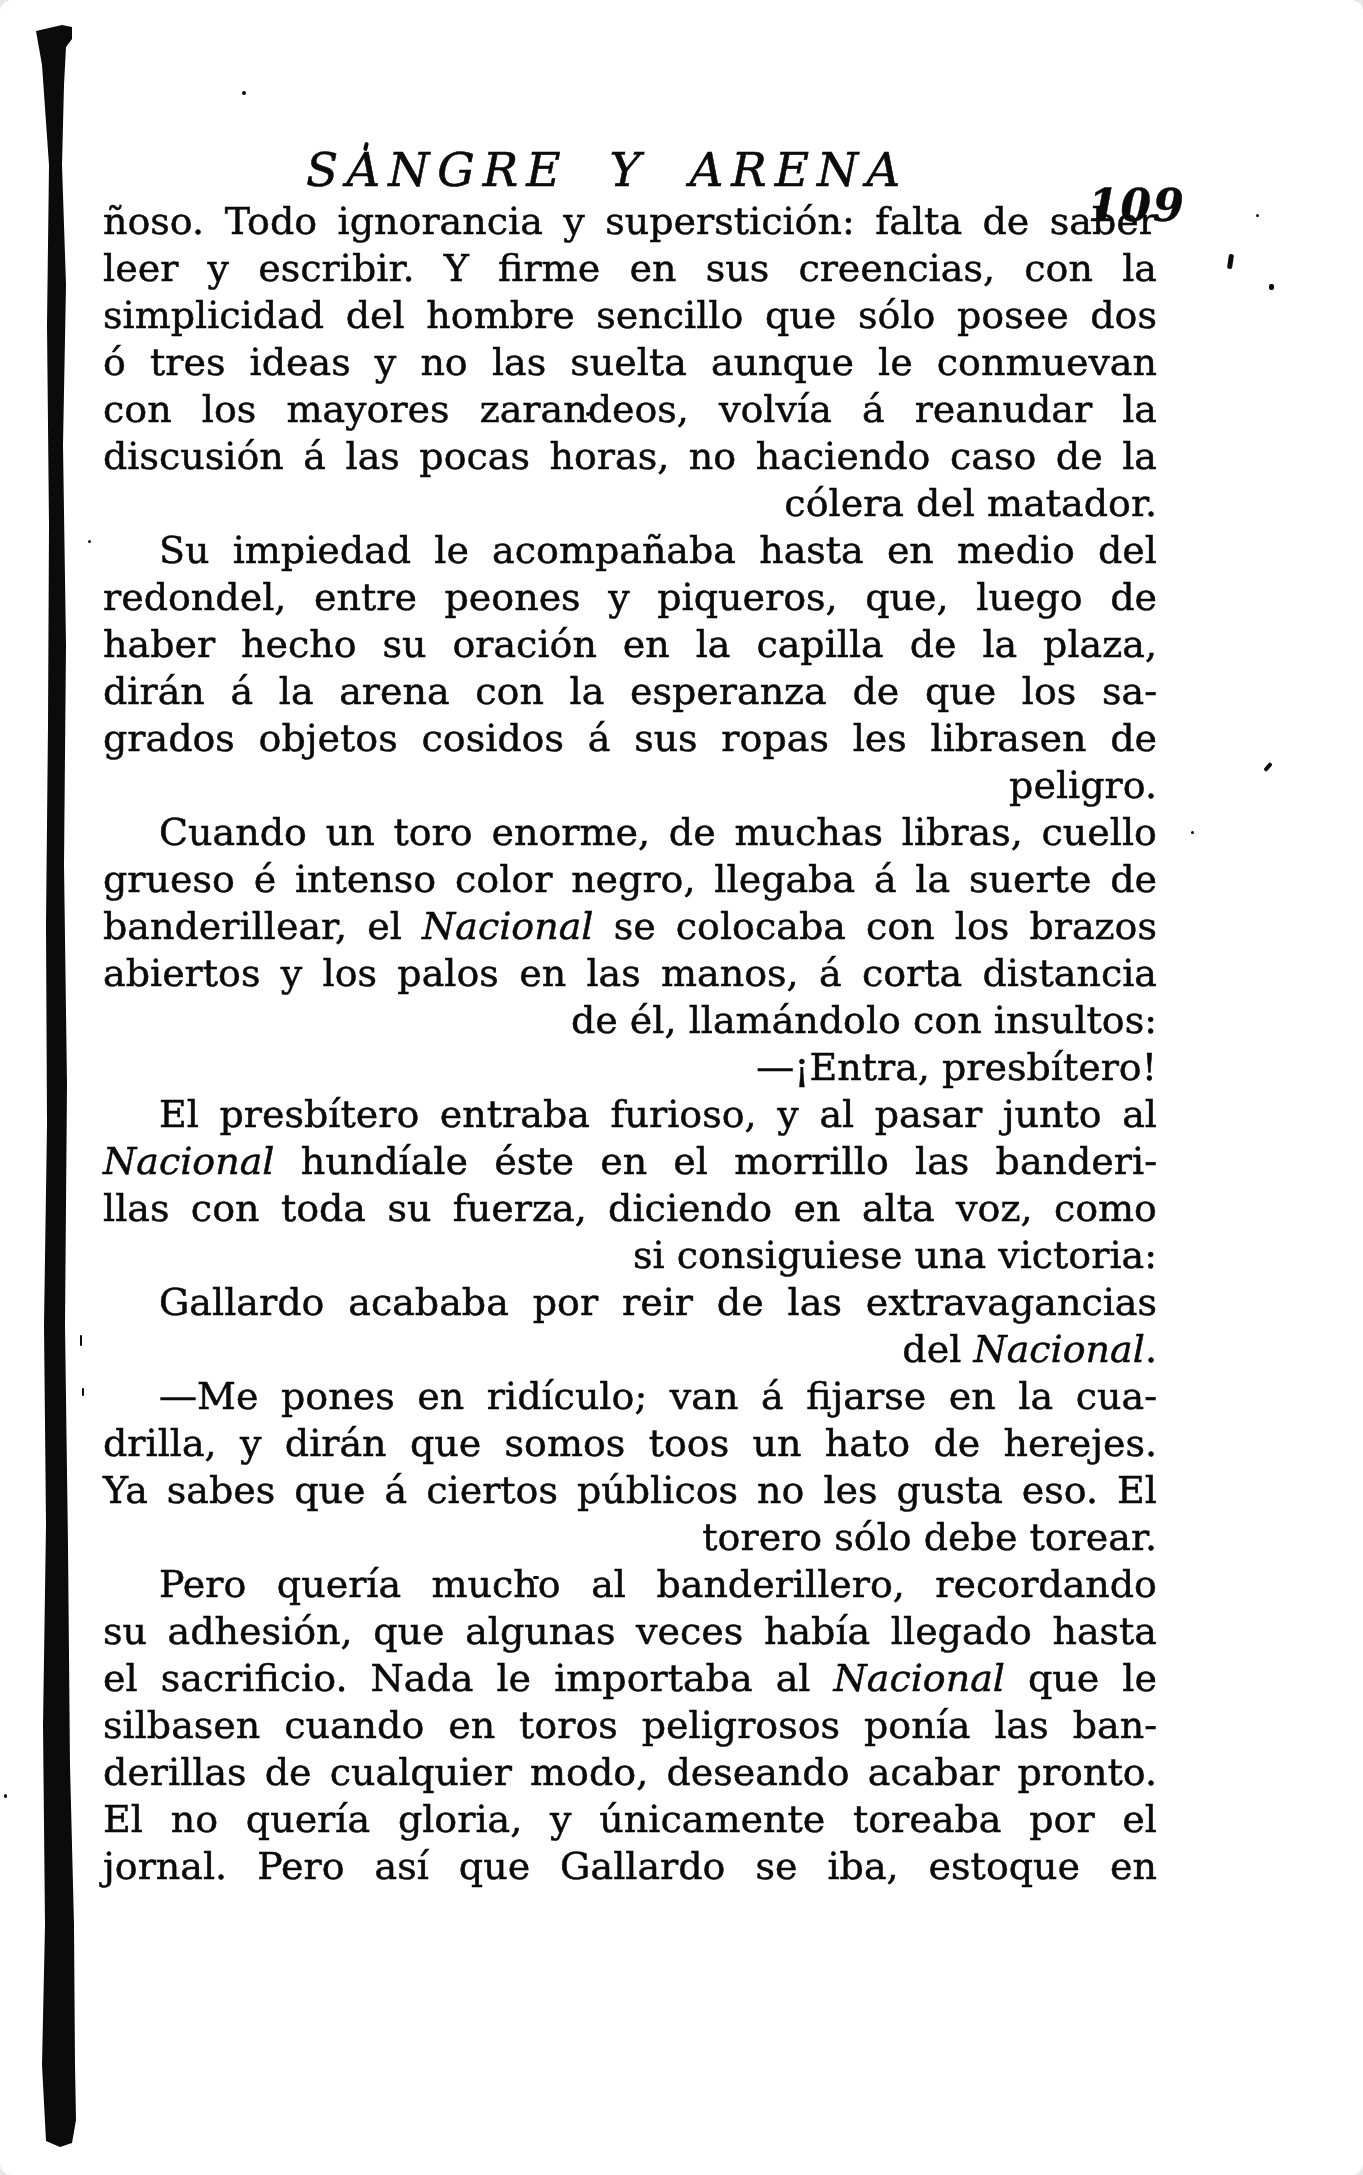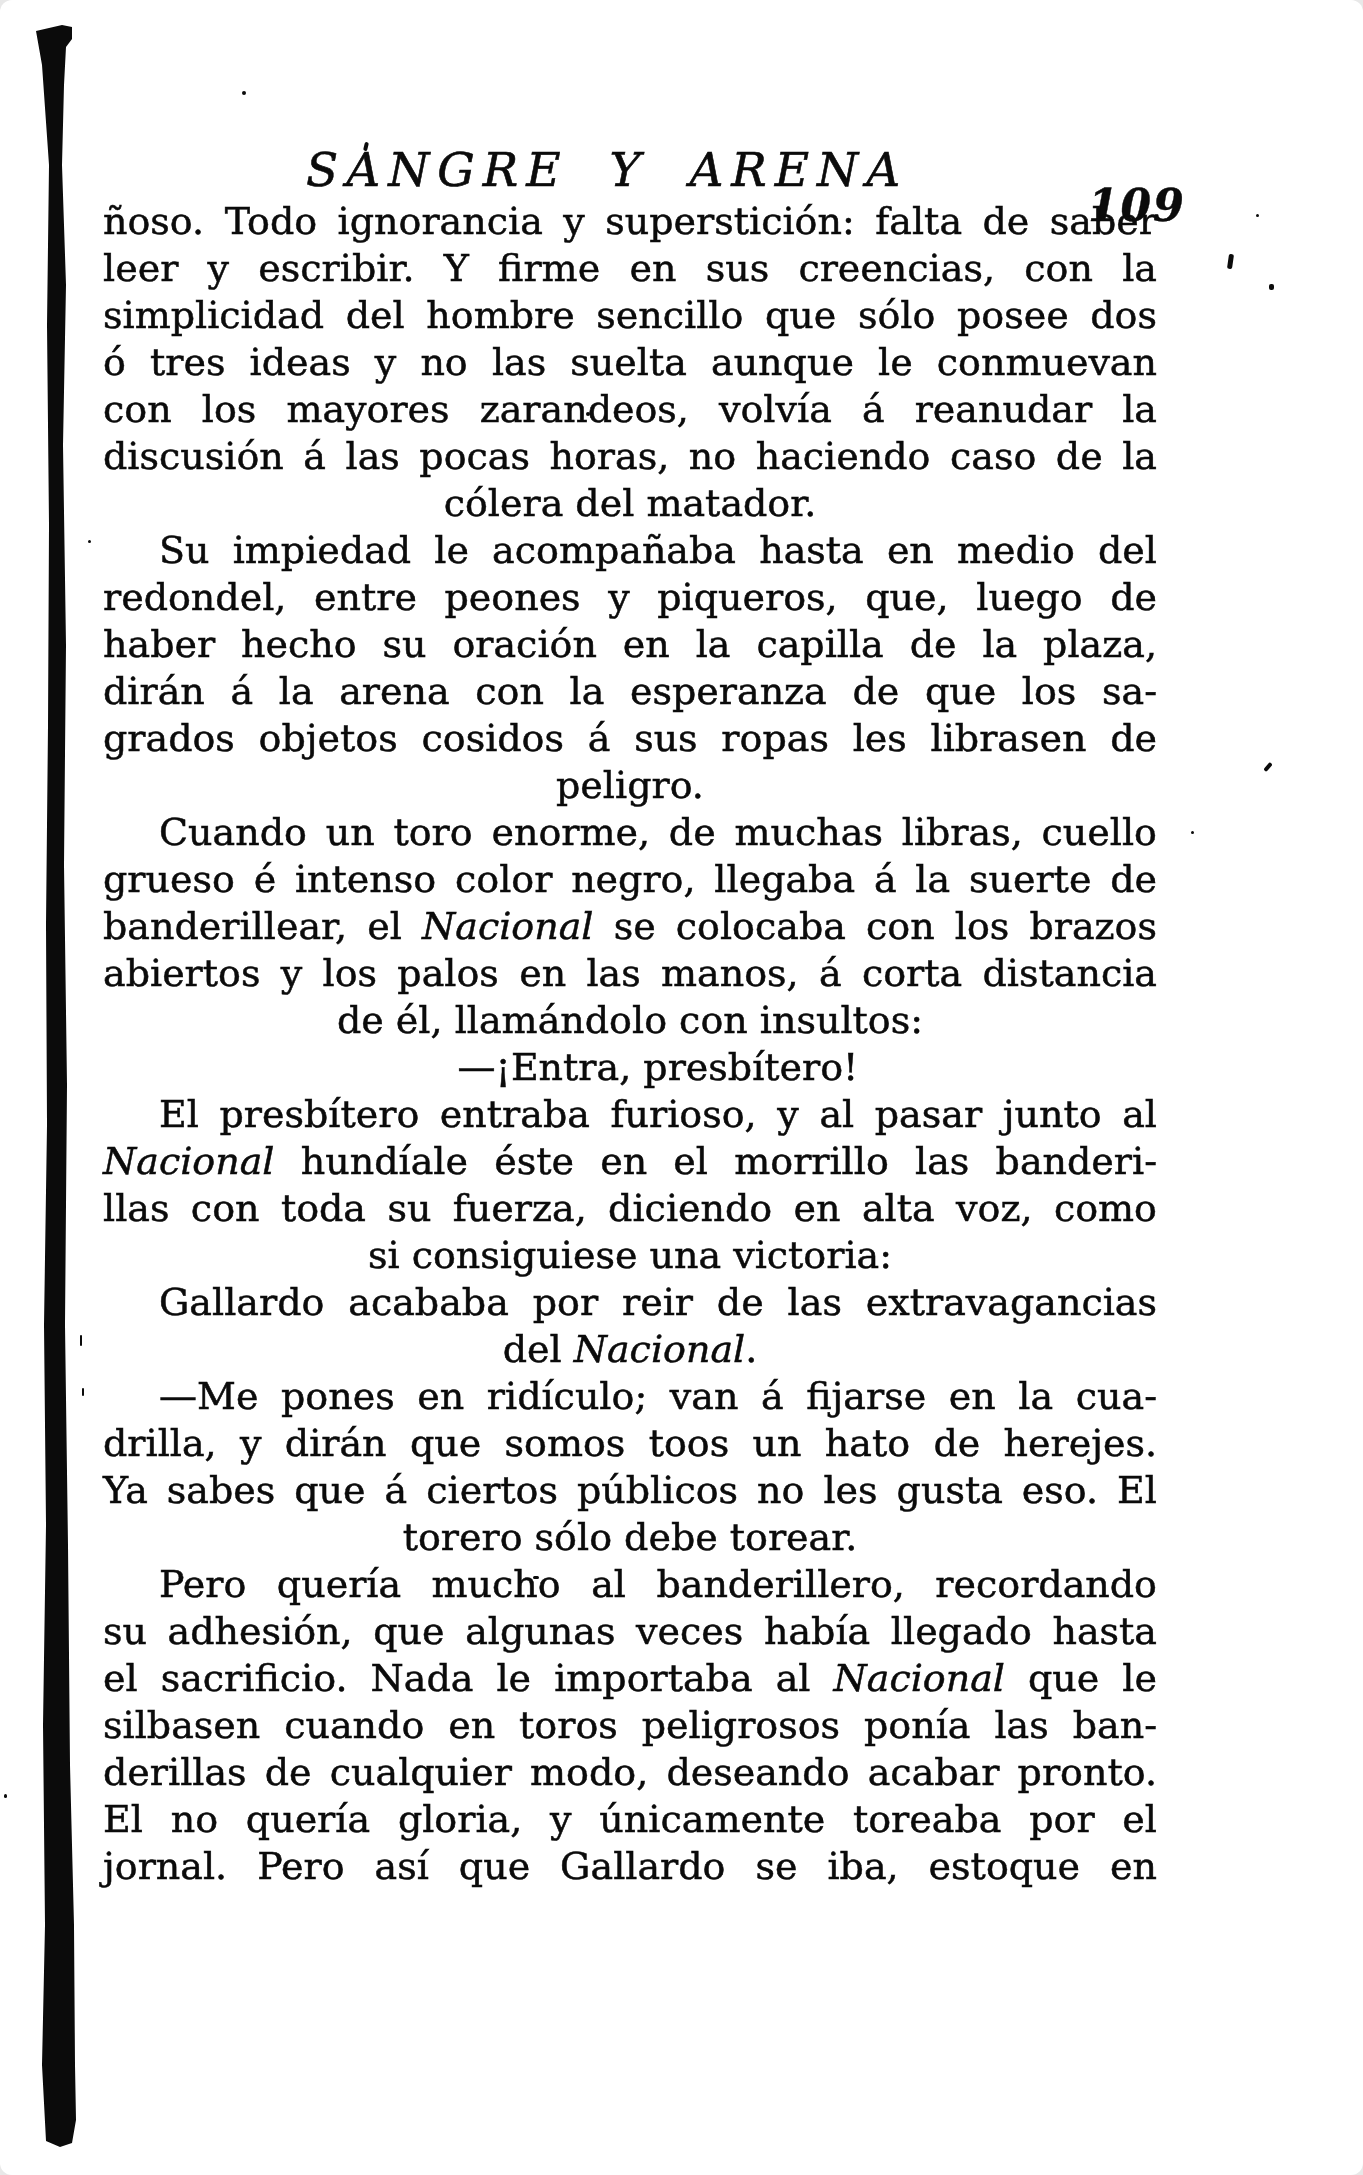--- a/index.html
+++ b/index.html
@@ -61,21 +61,21 @@
     left: 103px;
     top: 198px;
     width: 1054px;
     font-size: 38px;
     -webkit-text-stroke: 0.5px currentColor;
   }
   .line {
     height: 47px;
     line-height: 47px;
     white-space: nowrap;
-    text-align: center;
+    text-align: right;
   }
   .line.just {
     white-space: normal;
     text-align: justify;
     text-align-last: justify;
     text-justify: inter-word;
   }
   .line.indent { padding-left: 56px; }
   .line.just.indent { width: 998px; }
   .it { font-style: italic; }

